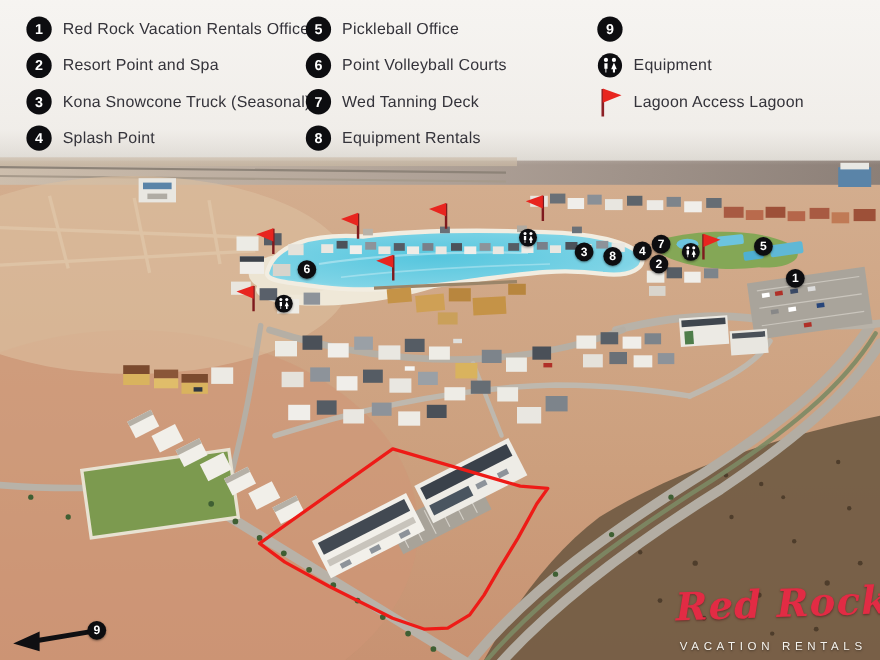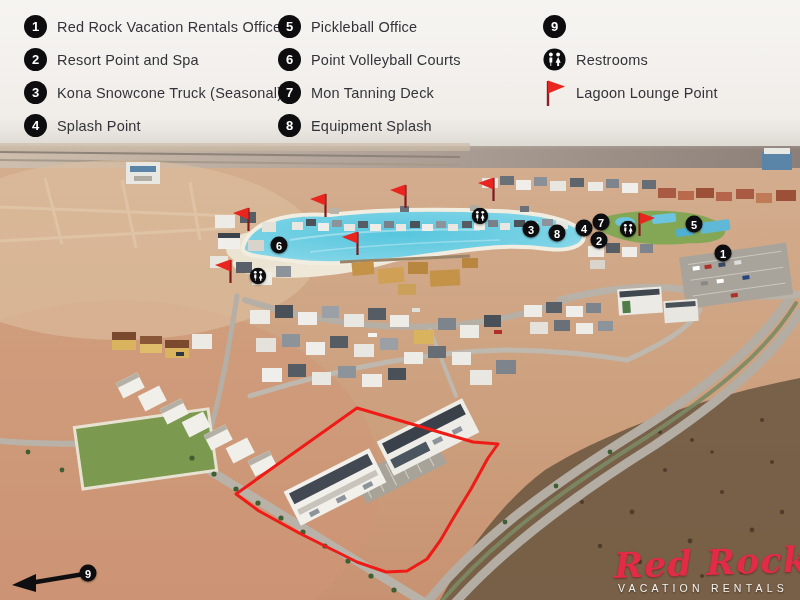--- a/index.html
+++ b/index.html
@@ -27,21 +27,21 @@
   .mk-flag{width:20px;height:26px;transform:translate(-4px,-24px);}
   .mk-flag.left{transform:translate(-16px,-24px) scaleX(-1);}
   .mk-restroom{width:17px;height:17px;transform:translate(-50%,-50%);
                filter:drop-shadow(0 1px 1px rgba(0,0,0,.4));}
 
   
   .logo{position:absolute;right:8px;bottom:6px;width:178px;text-align:center;z-index:6;}
   .logo-script{font-family:"DejaVu Serif",serif;font-style:italic;font-weight:bold;
                font-size:35px;line-height:.95;color:#e22b44;transform:rotate(-2deg);
                text-shadow:0 1px 2px rgba(70,0,12,.45);letter-spacing:1px;white-space:nowrap;}
-  .logo-caps{margin-top:3px;font-size:10.5px;color:#f6f4ef;letter-spacing:4.2px;
+  .logo-caps{margin-top:16px;font-size:10.5px;color:#f6f4ef;letter-spacing:4.2px;
              text-shadow:0 1px 2px rgba(0,0,0,.5);white-space:nowrap;}
 </style>
 </head>
 <body>
 
 <div class="stage">
 
   <svg class="art" width="800" height="600" viewBox="0 0 800 600">
     <defs>
       <linearGradient id="sky" x1="0" y1="0" x2="0" y2="1">
@@ -461,51 +461,51 @@
       <div class="lg-row">
         <span class="lg-badge">5</span>
         <span class="lg-label">Pickleball Office</span>
       </div>
       <div class="lg-row">
         <span class="lg-badge">6</span>
         <span class="lg-label">Point Volleyball Courts</span>
       </div>
       <div class="lg-row">
         <span class="lg-badge">7</span>
-        <span class="lg-label">Mon Tanning Deck</span>
+        <span class="lg-label">Wed Tanning Deck</span>
       </div>
       <div class="lg-row">
         <span class="lg-badge">8</span>
-        <span class="lg-label">Equipment Splash</span>
+        <span class="lg-label">Equipment Rentals</span>
       </div>
     </div>
     <div class="lg-col" style="left:543px">
       <div class="lg-row">
         <span class="lg-badge">9</span>
       </div>
       <div class="lg-row">
         <span class="lg-icon">
           <svg width="23" height="23" viewBox="0 0 24 24">
               <circle cx="12" cy="12" r="11.5" fill="#0d0d10"></circle>
               <circle cx="8.2" cy="6.8" r="2" fill="#fff"></circle>
               <path d="M6.7 9.8h3v5.4h-1.1v3.6h-0.9v-3.6h-1z" fill="#fff"></path>
               <circle cx="15.8" cy="6.8" r="2" fill="#fff"></circle>
               <path d="M15.8 9.3l2.7 6.2h-1.7v3.3h-2v-3.3h-1.7z" fill="#fff"></path>
             </svg>
         </span>
-        <span class="lg-label">Restrooms</span>
+        <span class="lg-label">Equipment</span>
       </div>
       <div class="lg-row">
         <span class="lg-icon">
           <svg width="22" height="28" viewBox="0 0 22 28">
               <line x1="4" y1="2" x2="4" y2="27" stroke="#8c2026" stroke-width="2.4"></line>
               <polygon points="4,1.5 21,7.5 4,14.5" fill="#e8251f"></polygon>
             </svg>
         </span>
-        <span class="lg-label">Lagoon Lounge Point</span>
+        <span class="lg-label">Lagoon Access Lagoon</span>
       </div>
     </div>
   </div>
 
   <div class="logo">
     <div class="logo-script">Red Rock</div>
     <div class="logo-caps">VACATION RENTALS</div>
   </div>
 </div>
 

